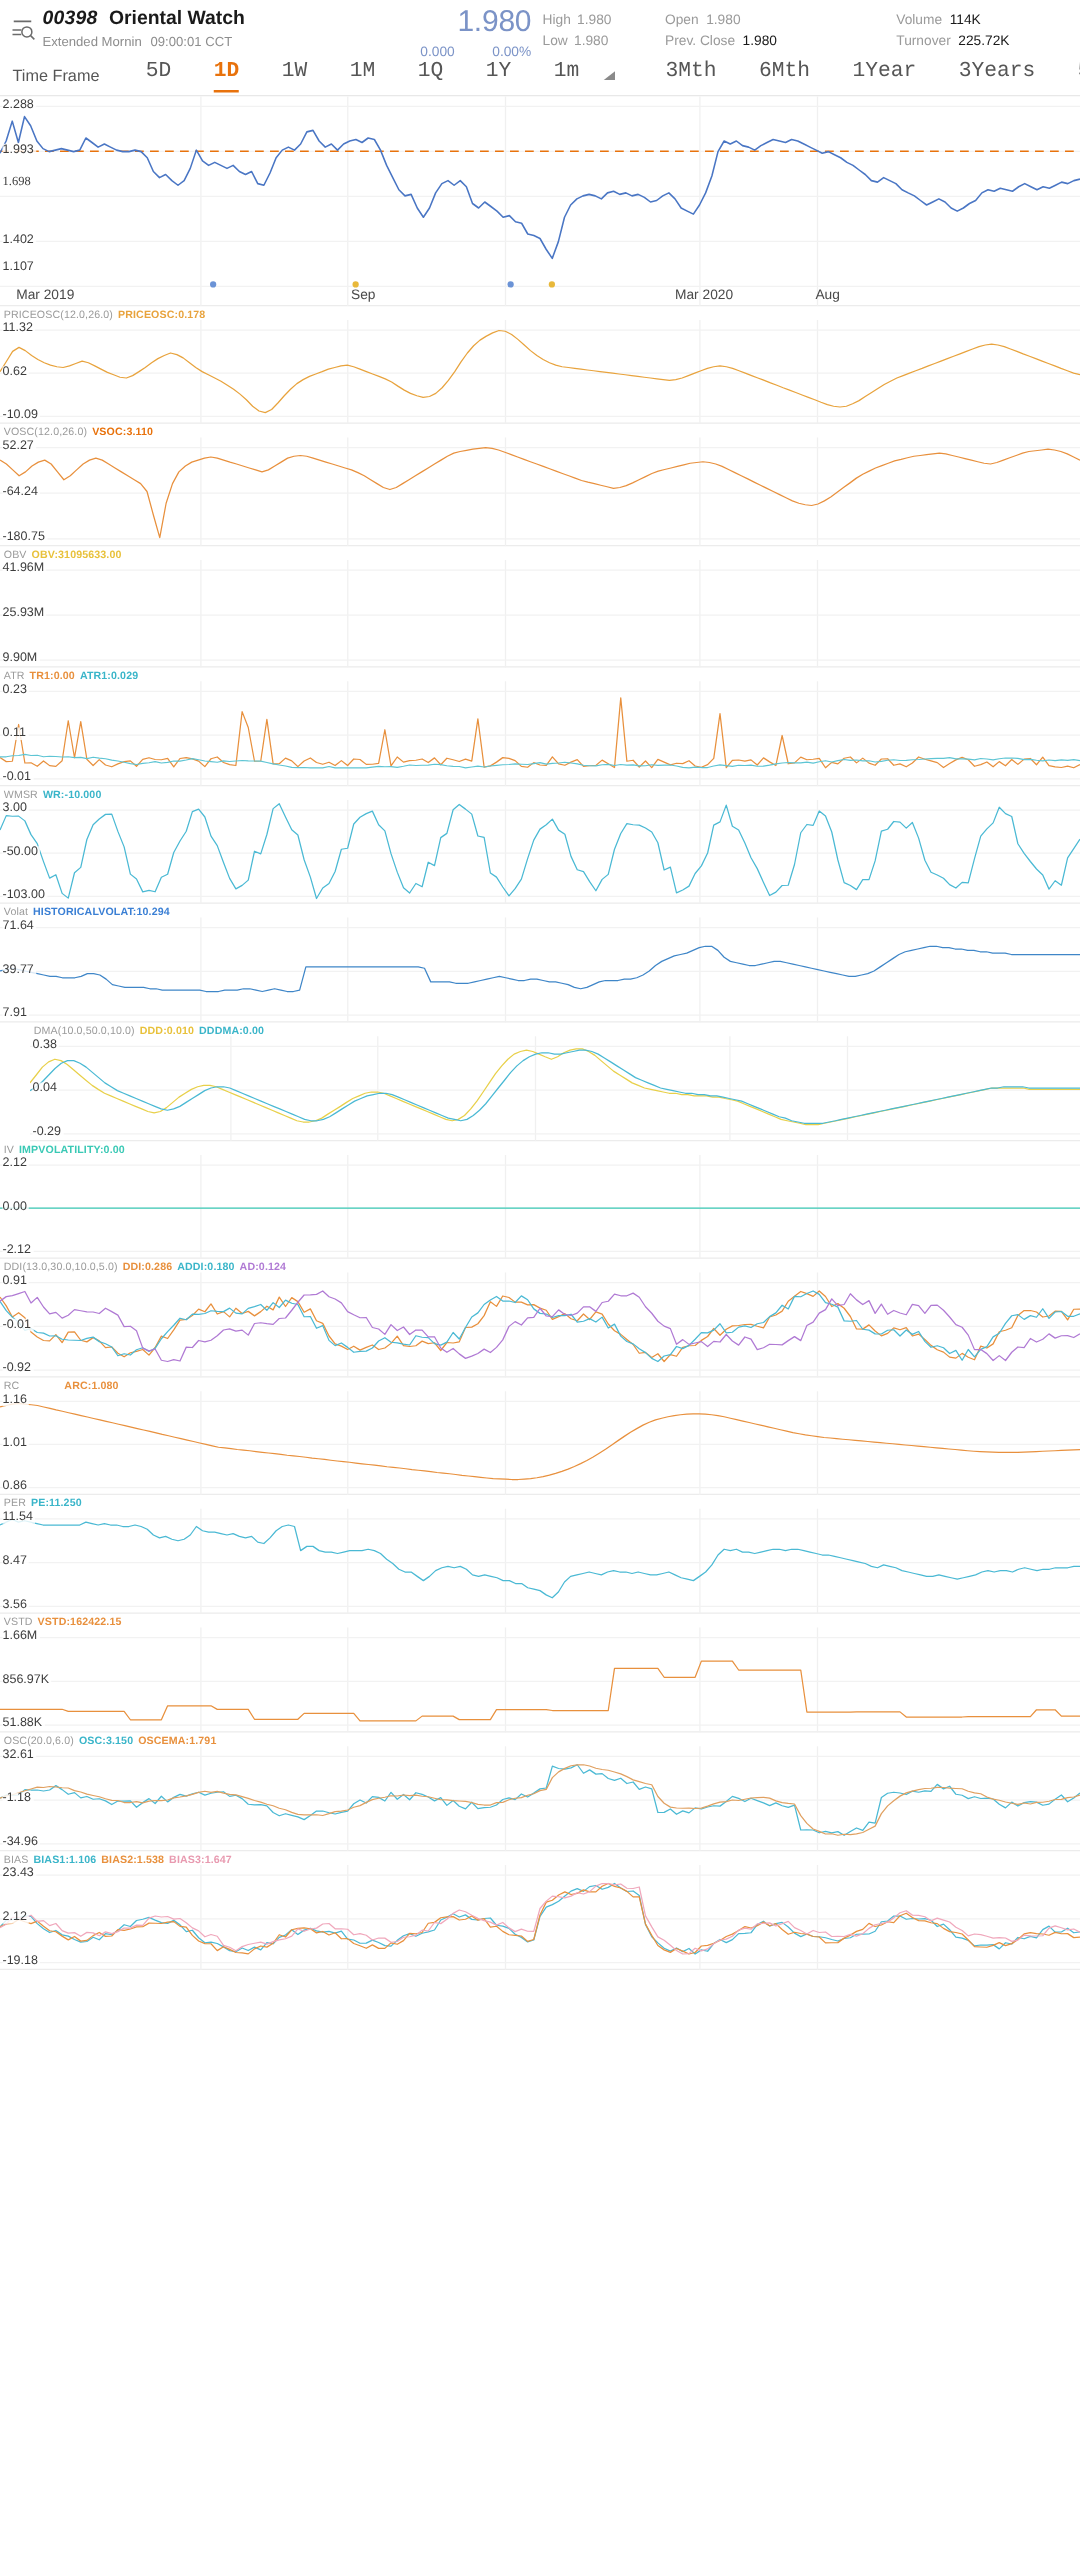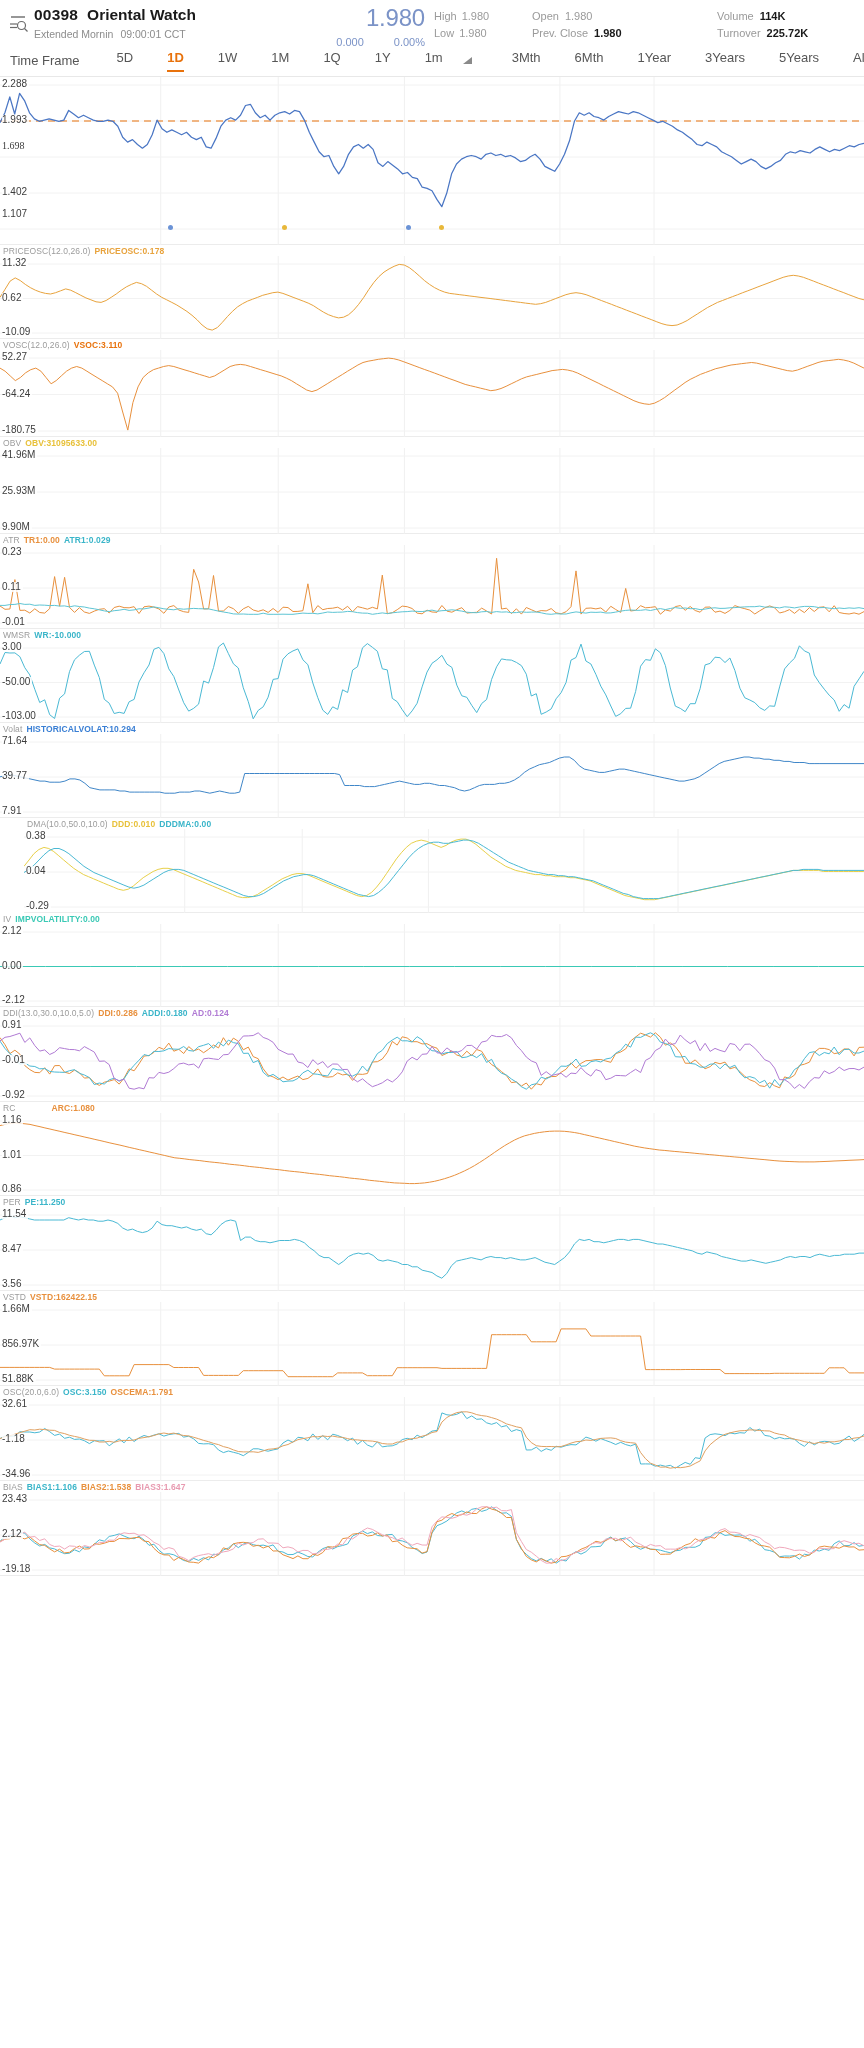--- a/index.html
+++ b/index.html
@@ -23,56 +23,57 @@
     width: 26px; flex: 0 0 26px;
     padding-top: 4px;
     color: #6b6b6b;
   }
   .menu-icon svg { display: block; }
 
   .quote-block { display: flex; flex: 1 1 auto; align-items: flex-start; }
 
   .col-name { flex: 0 0 268px; }
   .name-row1 { display: flex; align-items: baseline; gap: 9px; }
-  .sym-code { font-size: 15.5px; font-weight: bold; color: #1a1a1a; letter-spacing: .2px; }
+  .sym-code { font-size: 15.5px; font-weight: bold; color: #1a1a1a; letter-spacing: .2px; font-style: italic; }
   .sym-name { font-size: 15.5px; font-weight: bold; color: #1a1a1a; }
   .name-row2 { margin-top: 4px; display: flex; gap: 7px; align-items: baseline; }
   .sub-text { font-size: 10.5px; color: #8d8d8d; }
 
   .col-price { flex: 0 0 230px; display: flex; align-items: flex-start; }
   .price-left { width: 128px; text-align: right; padding-right: 5px;}
   .big-price { font-size: 24px; color: #7b93c7; font-weight: normal; line-height: 1; letter-spacing: -0.2px;}
   .chg-row { margin-top: 6px; display: flex; justify-content: flex-end; gap: 30px; }
   .chg-val { font-size: 11px; color: #7b93c7; }
   .hl-col { padding-left: 4px; padding-top: 4px;}
   .hl-row { font-size: 11px; color: #9a9a9a; margin-bottom: 5px; white-space: nowrap;}
   .hl-row .v { color: #9a9a9a; margin-left: 5px; }
 
   .col-open { flex: 0 0 185px; padding-top: 4px; }
   .col-vol  { flex: 1 1 auto; padding-top: 4px; }
   .kv { font-size: 11px; color: #9a9a9a; margin-bottom: 5px; white-space: nowrap; }
   .kv .val { color: #9a9a9a; margin-left: 6px; }
-  .kv .val-b { color: #1a1a1a; font-weight: bold; margin-left: 6px; }
+  .kv .val-b { color: #1a1a1a; font-weight: normal; margin-left: 6px; }
 
   
   .tfbar {
     display: flex;
     align-items: center;
     height: 33px;
     padding: 0 8px 0 10px;
     border-bottom: 1px solid #e8e8e8;
     gap: 0;
   }
   .tf-label { font-size: 13px; color: #565656; margin-right: 20px; white-space: nowrap;}
   .tf-item {
-    font-size: 13px; color: #565656;
+    font-size: 17px; color: #565656;
     padding: 2px 0 5px 0;
     margin: 0 17px;
     cursor: pointer; white-space: nowrap;
     border-bottom: 2px solid transparent;
+    font-family: Liberation Mono, monospace;
   }
   .tf-item.active { color: #e8720c; font-weight: bold; border-bottom-color: #e8720c; }
   .tf-caret { width: 14px; color: #777; margin: 0 4px 0 2px; display:flex; align-items:flex-end;}
   .tf-sep { width: 1px; height: 18px; background: #dcdcdc; margin: 0 9px; }
 
   
   .panels { width: 864px; }
   .panel { position: relative; width: 864px; border-bottom: 1px solid #ececec; }
   .panel-head {
     position: absolute; top: 1px; left: 3px; z-index: 4;
@@ -197,20 +198,26 @@
           <line x1="0" x2="864" y1="116.0" y2="116.0" stroke="#f2f2f2" stroke-width="1"></line>
           <line x1="0" x2="864" y1="152.0" y2="152.0" stroke="#f2f2f2" stroke-width="1"></line>
           <line x1="0" x2="864" y1="44.0" y2="44.0" stroke="#e8720c" stroke-width="1.2" stroke-dasharray="7 5"></line>
           <path d="M0.0 45.6 L4.9 35.8 L9.8 19.9 L14.7 37.0 L19.6 16.3 L24.5 23.6 L29.5 35.8 L34.4 41.9 L39.3 44.3 L44.2 43.1 L49.1 41.9 L54.0 43.1 L58.9 44.3 L63.8 43.1 L68.7 33.4 L73.6 37.0 L78.5 40.7 L83.5 38.2 L88.4 40.7 L93.3 43.1 L98.2 44.3 L103.1 44.3 L108.0 43.1 L112.9 44.3 L117.8 49.2 L122.7 60.2 L127.6 65.1 L132.5 62.6 L137.5 67.5 L142.4 71.2 L147.3 67.5 L152.2 57.7 L157.1 43.1 L162.0 51.7 L166.9 55.3 L171.8 52.9 L176.7 55.3 L181.6 57.7 L186.5 55.3 L191.5 60.2 L196.4 62.6 L201.3 60.2 L206.2 69.9 L211.1 71.2 L216.0 61.4 L220.9 49.2 L225.8 43.1 L230.7 40.7 L235.6 43.1 L240.5 38.2 L245.5 28.5 L250.4 27.3 L255.3 35.8 L260.2 40.7 L265.1 38.2 L270.0 43.1 L274.9 38.2 L279.8 35.8 L284.7 34.6 L289.6 37.0 L294.5 33.4 L299.5 34.6 L304.4 43.1 L309.3 55.3 L314.2 65.1 L319.1 74.8 L324.0 79.7 L328.9 78.5 L333.8 89.4 L338.7 96.8 L343.6 89.4 L348.5 77.3 L353.5 69.9 L358.4 67.5 L363.3 71.2 L368.2 67.5 L373.1 72.4 L378.0 85.8 L382.9 89.4 L387.8 84.6 L392.7 88.2 L397.6 91.9 L402.5 96.8 L407.5 95.5 L412.4 100.4 L417.3 101.6 L422.2 110.2 L427.1 111.4 L432.0 113.8 L436.9 122.4 L441.8 129.7 L446.7 116.3 L451.6 96.8 L456.5 87.0 L461.5 82.1 L466.4 79.7 L471.3 78.5 L476.2 79.7 L481.1 82.1 L486.0 77.3 L490.9 76.0 L495.8 78.5 L500.7 77.3 L505.6 79.7 L510.5 78.5 L515.5 80.9 L520.4 84.6 L525.3 83.4 L530.2 79.7 L535.1 77.3 L540.0 82.1 L544.9 89.4 L549.8 91.9 L554.7 94.3 L559.6 87.0 L564.5 77.3 L569.5 63.8 L574.4 44.3 L579.3 35.8 L584.2 38.2 L589.1 35.8 L594.0 39.5 L598.9 40.7 L603.8 43.1 L608.7 39.5 L613.6 37.0 L618.5 34.6 L623.5 35.8 L628.4 37.0 L633.3 34.6 L638.2 35.8 L643.1 38.2 L648.0 40.7 L652.9 43.1 L657.8 45.6 L662.7 44.3 L667.6 46.8 L672.5 49.2 L677.5 52.9 L682.4 55.3 L687.3 59.0 L692.2 62.6 L697.1 67.5 L702.0 68.7 L706.9 65.1 L711.8 67.5 L716.7 69.9 L721.6 74.8 L726.5 77.3 L731.5 79.7 L736.4 83.4 L741.3 87.0 L746.2 84.6 L751.1 82.1 L756.0 84.6 L760.9 89.4 L765.8 91.9 L770.7 89.4 L775.6 85.8 L780.5 83.4 L785.5 77.3 L790.4 74.8 L795.3 76.0 L800.2 73.6 L805.1 74.8 L810.0 76.0 L814.9 72.4 L819.8 69.9 L824.7 72.4 L829.6 74.8 L834.5 72.4 L839.5 73.6 L844.4 71.2 L849.3 68.7 L854.2 69.9 L859.1 67.5 L864.0 66.3 " fill="none" stroke="#4a76c4" stroke-width="1.25" stroke-linejoin="round"></path>
         </svg>
         <div class="ylab" style="top: 2px;">2.288</div>
         <div class="ylab" style="top: 38px;">1.993</div>
         <div class="ylab" style="top: 64px; font-family: Liberation Serif, serif;">1.698</div>
         <div class="ylab" style="top: 110px;">1.402</div>
         <div class="ylab" style="top: 132px;">1.107</div>
+        <div class="xaxis" style="top: 153px;">
+          <span class="xtick" style="left: 12.96px;">Mar 2019</span>
+          <span class="xtick" style="left: 280.8px;">Sep</span>
+          <span class="xtick" style="left: 540px;">Mar 2020</span>
+          <span class="xtick" style="left: 652.32px;">Aug</span>
+        </div>
         <div class="dot" style="left: 168.48px; top: 148px; background: rgb(107, 147, 214);"></div>
         <div class="dot" style="left: 281.664px; top: 148px; background: rgb(232, 184, 58);"></div>
         <div class="dot" style="left: 406.08px; top: 148px; background: rgb(107, 147, 214);"></div>
         <div class="dot" style="left: 438.912px; top: 148px; background: rgb(232, 184, 58);"></div>
       </div>
     </div>
     <div class="panel" style="height: 94px;">
       <div class="panel-head"><span class="ph-name">PRICEOSC(12.0,26.0)</span><span class="ph-val" style="color: rgb(232, 163, 61);">PRICEOSC:0.178</span></div>
       <div class="plot">
         <svg width="864" height="94" viewBox="0 0 864 94">

